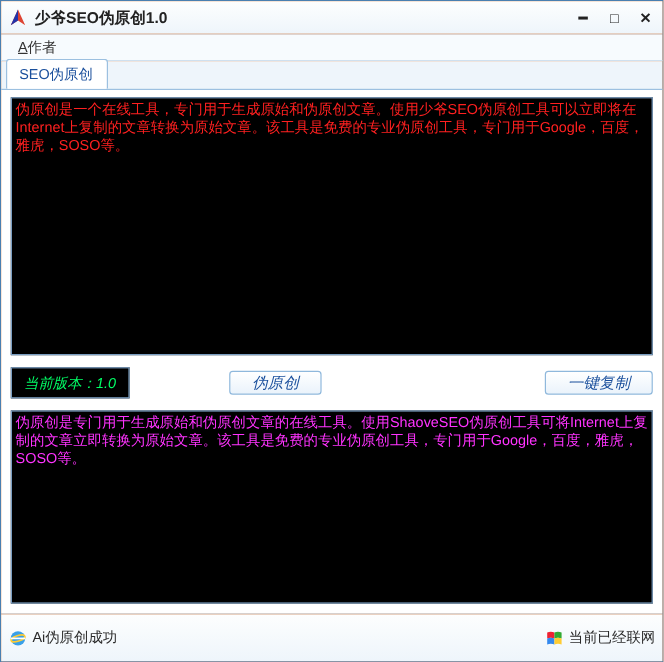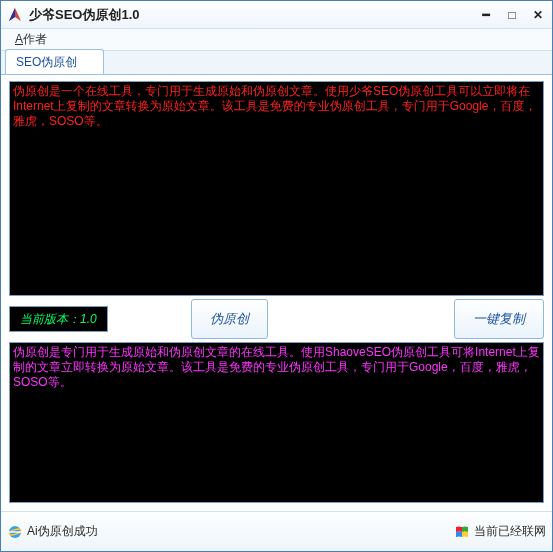--- a/index.html
+++ b/index.html
@@ -7,29 +7,29 @@
   .window { width: 553px; height: 552px; border: 1px solid #4a7fb0; background: #f97316; display: flex; flex-direction: column; }
   .titlebar { height: 28px; background: linear-gradient(#fdfefe,#eef5fb); display: flex; align-items: center; padding: 0 6px; border-bottom: 1px solid #cfe0ef; }
   .titlebar .logo { display: inline-flex; align-items: center; margin-right: 6px; }
   .titlebar .title { font-weight: bold; color: #222; flex: 1; font-size: 13px; }
   .winbtns { display: flex; gap: 10px; align-items: center; }
   .winbtn { width: 16px; height: 14px; display: flex; align-items: center; justify-content: center; cursor: pointer; font-weight: bold; color: #222; font-family: Arial; }
   .menubar { height: 22px; display: flex; align-items: center; padding: 0 6px; border-bottom: 1px solid #cfe0ef; background: #f7fbfe; }
   .menuitem { padding: 2px 8px; color: #333; cursor: pointer; }
   .menuitem .u { text-decoration: underline; }
   .tabbar { height: 24px; display: flex; align-items: flex-end; padding: 0 4px; background: #eef5fb; border-bottom: 1px solid #9cc0e0; }
-  .tab { padding: 4px 26px 3px 10px; border: 1px solid #9cc0e0; border-bottom: none; background: #fff; color: #1a4f9c; margin-right: 2px; border-radius: 3px 3px 0 0; font-size: 12px; }
+  .tab { padding: 4px 12px 3px 10px; border: 1px solid #9cc0e0; border-bottom: none; background: #fff; color: #1a4f9c; margin-right: 2px; border-radius: 3px 3px 0 0; font-size: 12px; }
   .content { flex: 1; padding: 6px 8px 8px 8px; display: flex; flex-direction: column; gap: 6px; background: #fff; min-height: 0; }
   .textbox { background: #000; border: 1px solid #7a9ec2; padding: 2px 3px; overflow: hidden; line-height: 1.25; font-size: 12px; }
   .textbox.top { flex: 1.35; color: #ff2020; }
   .textbox.bottom { flex: 1; color: #ff33ff; }
   .midrow { display: flex; align-items: center; gap: 14px; height: 34px; font-style: italic; }
   .version { background: #000; color: #00ff66; border: 1px solid #7a9ec2; padding: 3px 10px; height: 26px; display: flex; align-items: center; font-size: 12px; }
   .spacer-sm { flex: 0.35; }
-  .btn { border: 1px solid #8fb8dc; background: linear-gradient(#ffffff,#eaf3fb); color: #1a4f9c; padding: 0 18px; height: 40px; border-radius: 3px; cursor: pointer; font-size: 13px; display: flex; align-items: center; }
+  .btn { border: 1px solid #8fb8dc; background: linear-gradient(#ffffff,#eaf3fb); color: #1a4f9c; padding: 0 18px; height: 20px; border-radius: 3px; cursor: pointer; font-size: 13px; display: flex; align-items: center; }
   .spacer { flex: 1; }
   .statusbar { height: 40px; border-top: 1px solid #cfe0ef; background: linear-gradient(#fdfefe,#eef5fb); display: flex; align-items: center; padding: 0 6px; gap: 4px; }
   .status-left { display: flex; align-items: center; gap: 4px; color: #2a2a2a; }
   .status-right { margin-left: auto; display: flex; align-items: center; gap: 4px; color: #2a2a2a; }
   .ie-icon svg, .flag-icon svg, .logo svg { display: block; }
 </style>
 </head>
 <body>
 
 <div class="window">

